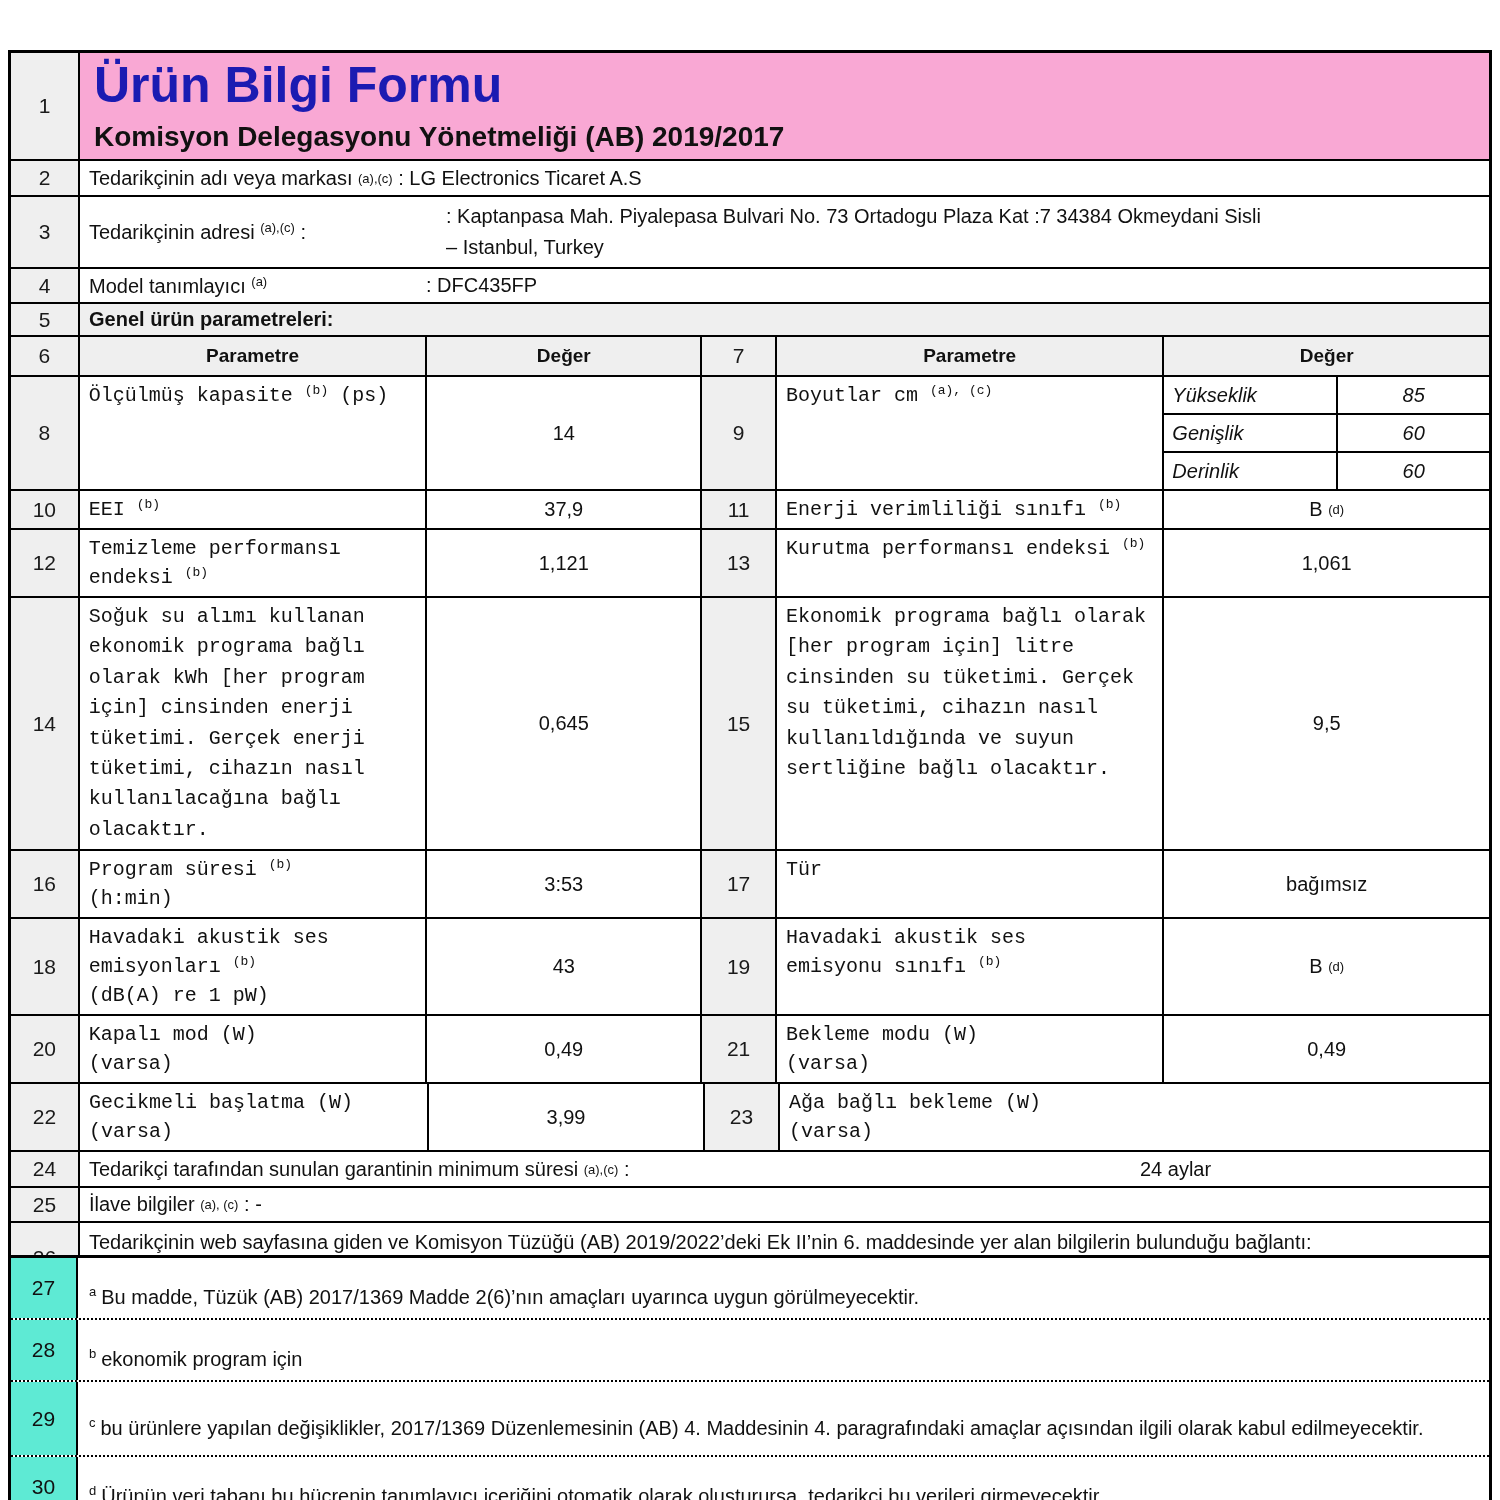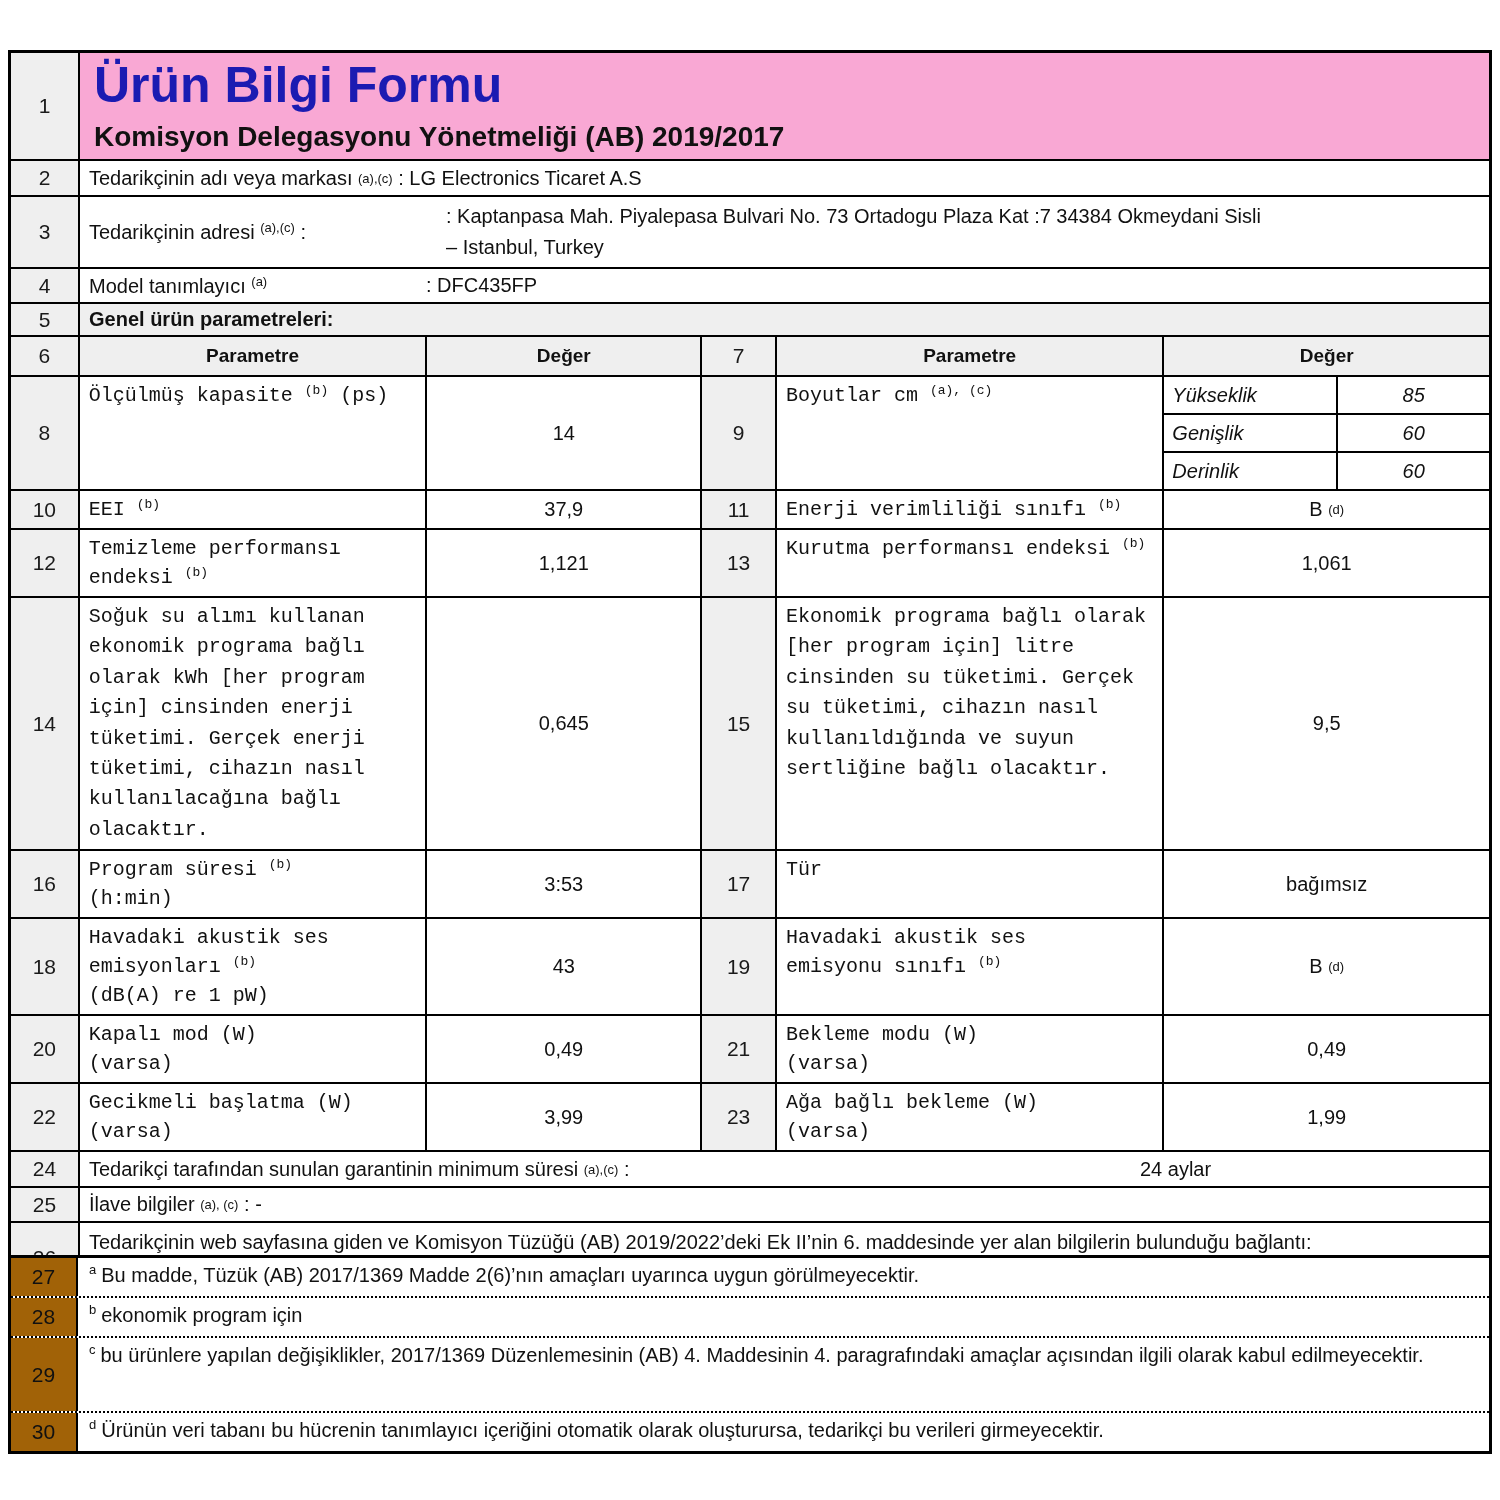--- a/index.html
+++ b/index.html
@@ -46,23 +46,23 @@
   .dim-val { flex:1; border-left:2px solid #000; display:flex; align-items:center; justify-content:center; font-size:20px; }
 
   .rel { position:relative; }
   .abs-val { position:absolute; left:1060px; top:50%; transform:translateY(-50%); font-size:20px; }
 
   
   .foottable { position:absolute; left:8px; top:1255px; width:1484px;
     border:3px solid #000; background:#fff; }
   .f-row { display:flex; border-top:2px dotted #000; }
   .f-row:first-child { border-top:none; }
-  .f-num { width:67px; background:#a16207; border-right:2px solid #000;
+  .f-num { width:67px; background:#5eead4; border-right:2px solid #000;
     display:flex; align-items:center; justify-content:center; font-size:21px; }
-  .f-text { flex:1; display:flex; align-items:flex-start; padding:2px 10px 6px 11px;
+  .f-text { flex:1; display:flex; align-items:center; padding:24px 10px 6px 11px;
     font-size:20px; line-height:1.5; }
   .f-sup { font-size:13px; vertical-align:8px; margin-right:5px; }
 
   .mh36{min-height:36px} .mh35{min-height:35px} .mh31{min-height:31px} .mh40{min-height:40px}
   .mh55{min-height:55px} .mh59{min-height:59px} .mh60{min-height:60px} .mh62{min-height:62px}
   .mh66{min-height:66px} .mh90{min-height:92px} .mh106{min-height:106px} .mh114{min-height:114px}
   .mh210{min-height:210px} .mh37{min-height:37px} .mh38{min-height:38px} .mh75{min-height:75px}
 </style>
 </head>
 <body>
@@ -237,21 +237,20 @@
       <div class="cell w-parL labcell">
         <div>Gecikmeli başlatma (W)</div>
         <div>(varsa)</div>
       </div>
       <div class="cell w-valL valcell">3,99</div>
       <div class="cell w-numR numcell">23</div>
       <div class="cell w-parR labcell">
         <div>Ağa bağlı bekleme (W)</div>
         <div>(varsa)</div>
       </div>
-      <div class="cell w-valR valcell">1,99</div>
     </div>
 
     <div class="t-row mh36">
       <div class="cell w-numL numcell">24</div>
       <div class="cell w-full inline-cell rel">
         <span>Tedarikçi tarafından sunulan garantinin minimum süresi</span>&nbsp;<span class="sup">(a),(c)</span>&nbsp;<span>:</span>
         <span class="abs-val">24  aylar</span>
       </div>
     </div>
 

